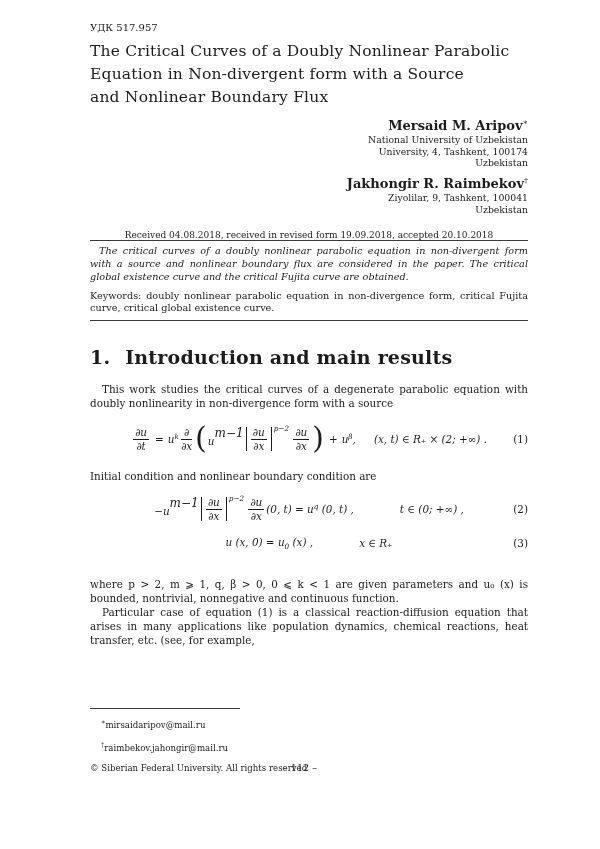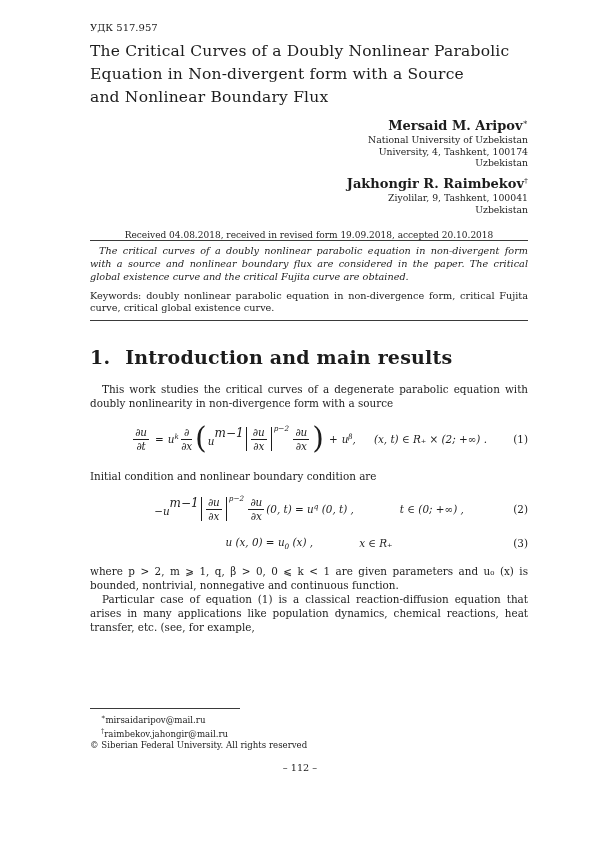--- a/index.html
+++ b/index.html
@@ -32,21 +32,21 @@
   .doi{margin-top:1px;font-size:9.7px;}
   .rule{border-top:1px solid #3a3a3a;margin-top:5px;}
 
   .section-heading{margin-top:25px;font-size:19px;font-weight:bold;letter-spacing:.2px;}
   .section-heading .num{margin-right:15px;}
 
   .para{font-size:10.4px;line-height:14px;text-align:justify;}
   .indent{text-indent:12px;}
   .p1{margin-top:14px;}
   .p2{margin-top:9px;}
-  .p3{margin-top:11px;}
+  .p3{margin-top:24px;}
   .p4{}
 
   
   .eq-row{position:relative;display:flex;align-items:center;justify-content:center;
     font-size:10.4px;}
   .eq-row .eq-num{position:absolute;right:0;top:50%;transform:translateY(-50%);
     font-style:normal;font-size:10.4px;}
   .eq-body{display:flex;align-items:center;font-style:italic;}
   .eq1{margin-top:8px;height:42px;}
   .eq2{margin-top:9px;height:34px;}
@@ -62,21 +62,21 @@
   .bar-exp{position:relative;top:-11px;font-size:7.3px;font-style:italic;margin-right:2px;}
   .bigparen{font-size:30px;font-style:normal;line-height:0;position:relative;top:-1px;
     font-family:"DejaVu Serif",serif;margin:0 1px;}
   .cond{margin-left:18px;}
   .cond-wide{margin-left:46px;}
   .sub{font-size:7.3px;vertical-align:sub;}
 
   
   .footnotes{position:absolute;left:90px;top:708px;width:438px;}
   .fn-rule{width:150px;border-top:1px solid #3a3a3a;margin-bottom:3px;}
-  .fn{font-size:8.6px;line-height:11px;}
+  .fn{font-size:8.6px;line-height:20px;}
   .fn.em{text-indent:11px;}
   .fn sup{font-size:6.5px;}
   .page-number{position:absolute;left:0;top:762px;width:100%;text-align:center;font-size:9.7px;}
 </style>
 </head>
 <body>
 
 <div class="page">
   <div class="content">
 

